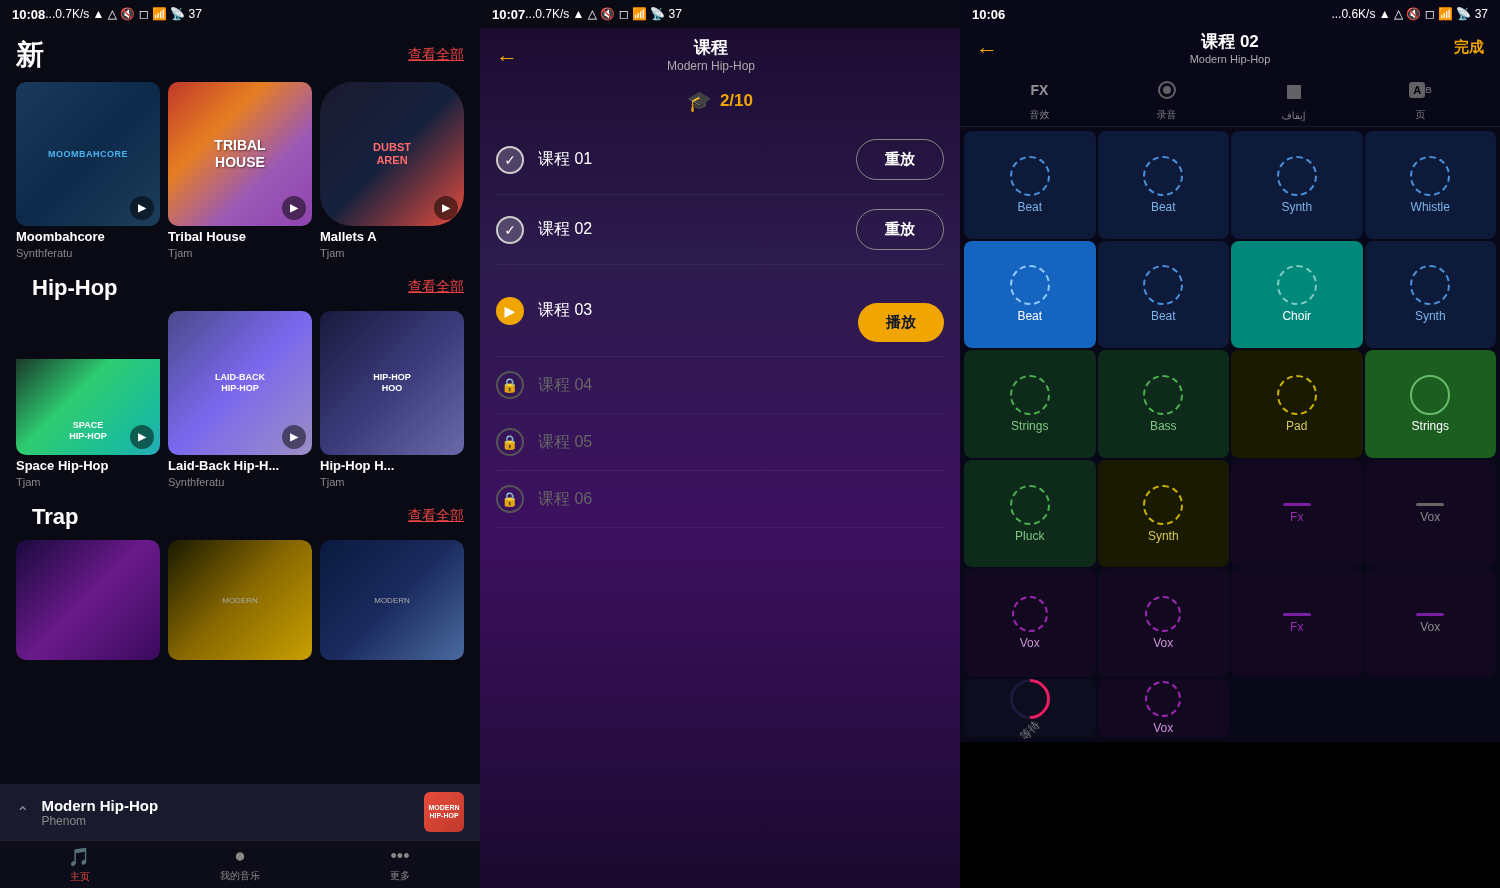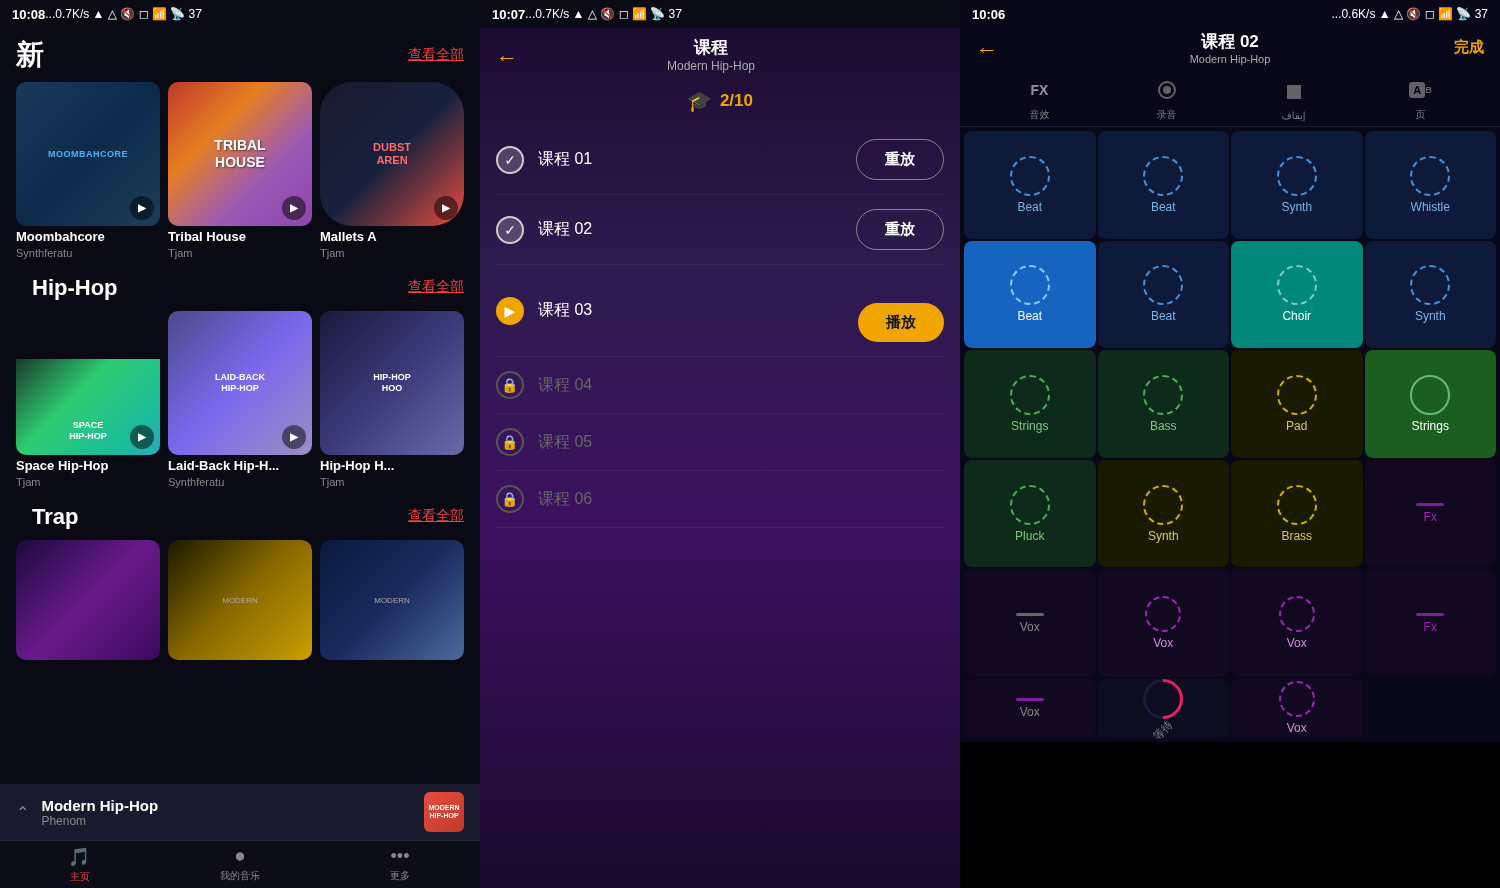--- a/index.html
+++ b/index.html
@@ -719,24 +719,20 @@
       <span class="pad-label">Strings</span>
     </div>
     <div class="pad-cell pad-green-dark">
       <div class="pad-circle"></div>
       <span class="pad-label">Pluck</span>
     </div>
     <div class="pad-cell pad-olive">
       <div class="pad-circle"></div>
       <span class="pad-label">Synth</span>
     </div>
-    <div class="pad-cell pad-olive">
-      <div class="pad-circle"></div>
-      <span class="pad-label">Brass</span>
-    </div>
 
     <div class="pad-cell pad-fx">
       <div class="fx-line-purple"></div>
       <span class="pad-label" style="color:#9c27b0;">Fx</span>
     </div>
     <div class="pad-cell pad-fx">
       <div class="fx-line-gray"></div>
       <span class="pad-label" style="color:#888;">Vox</span>
     </div>
     <div class="pad-cell pad-fx">

